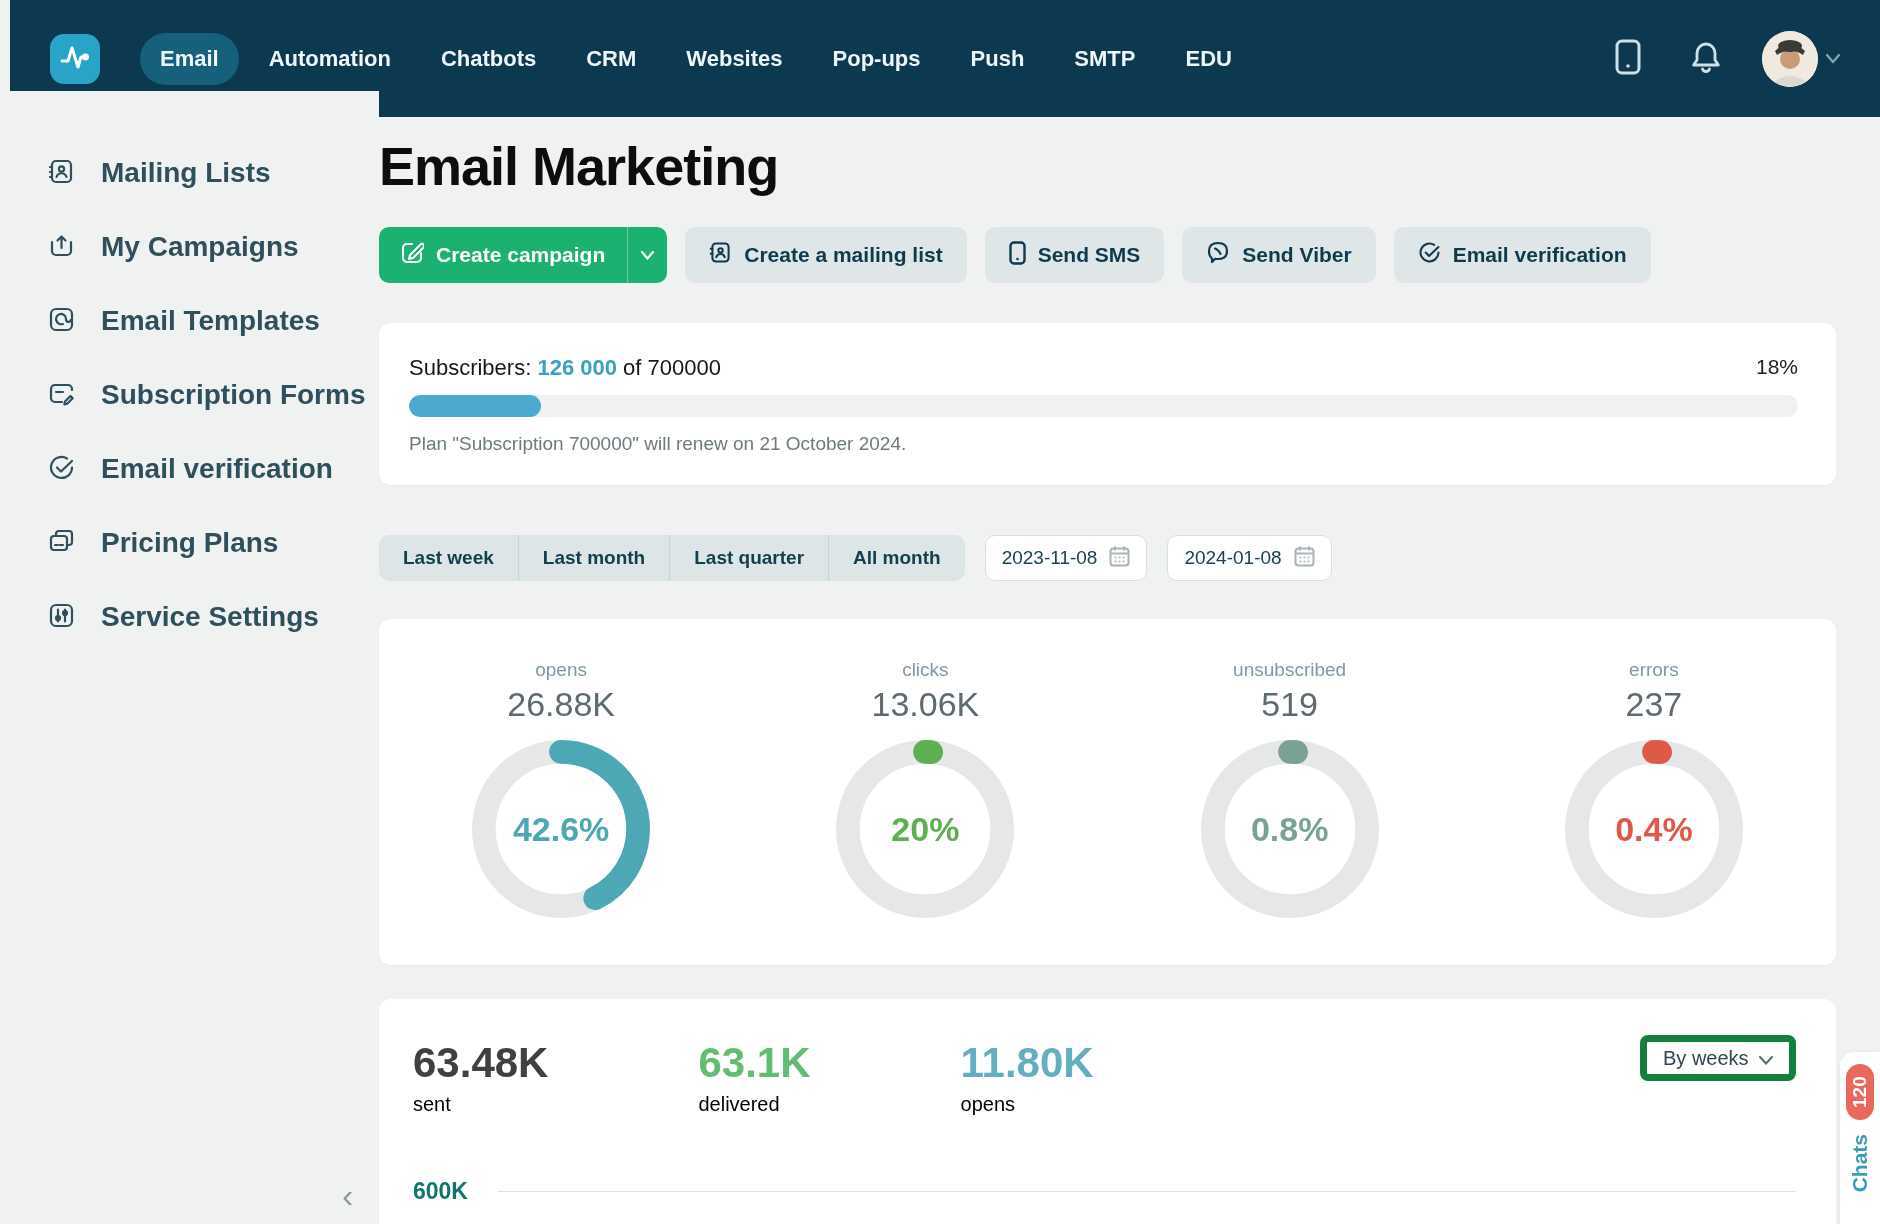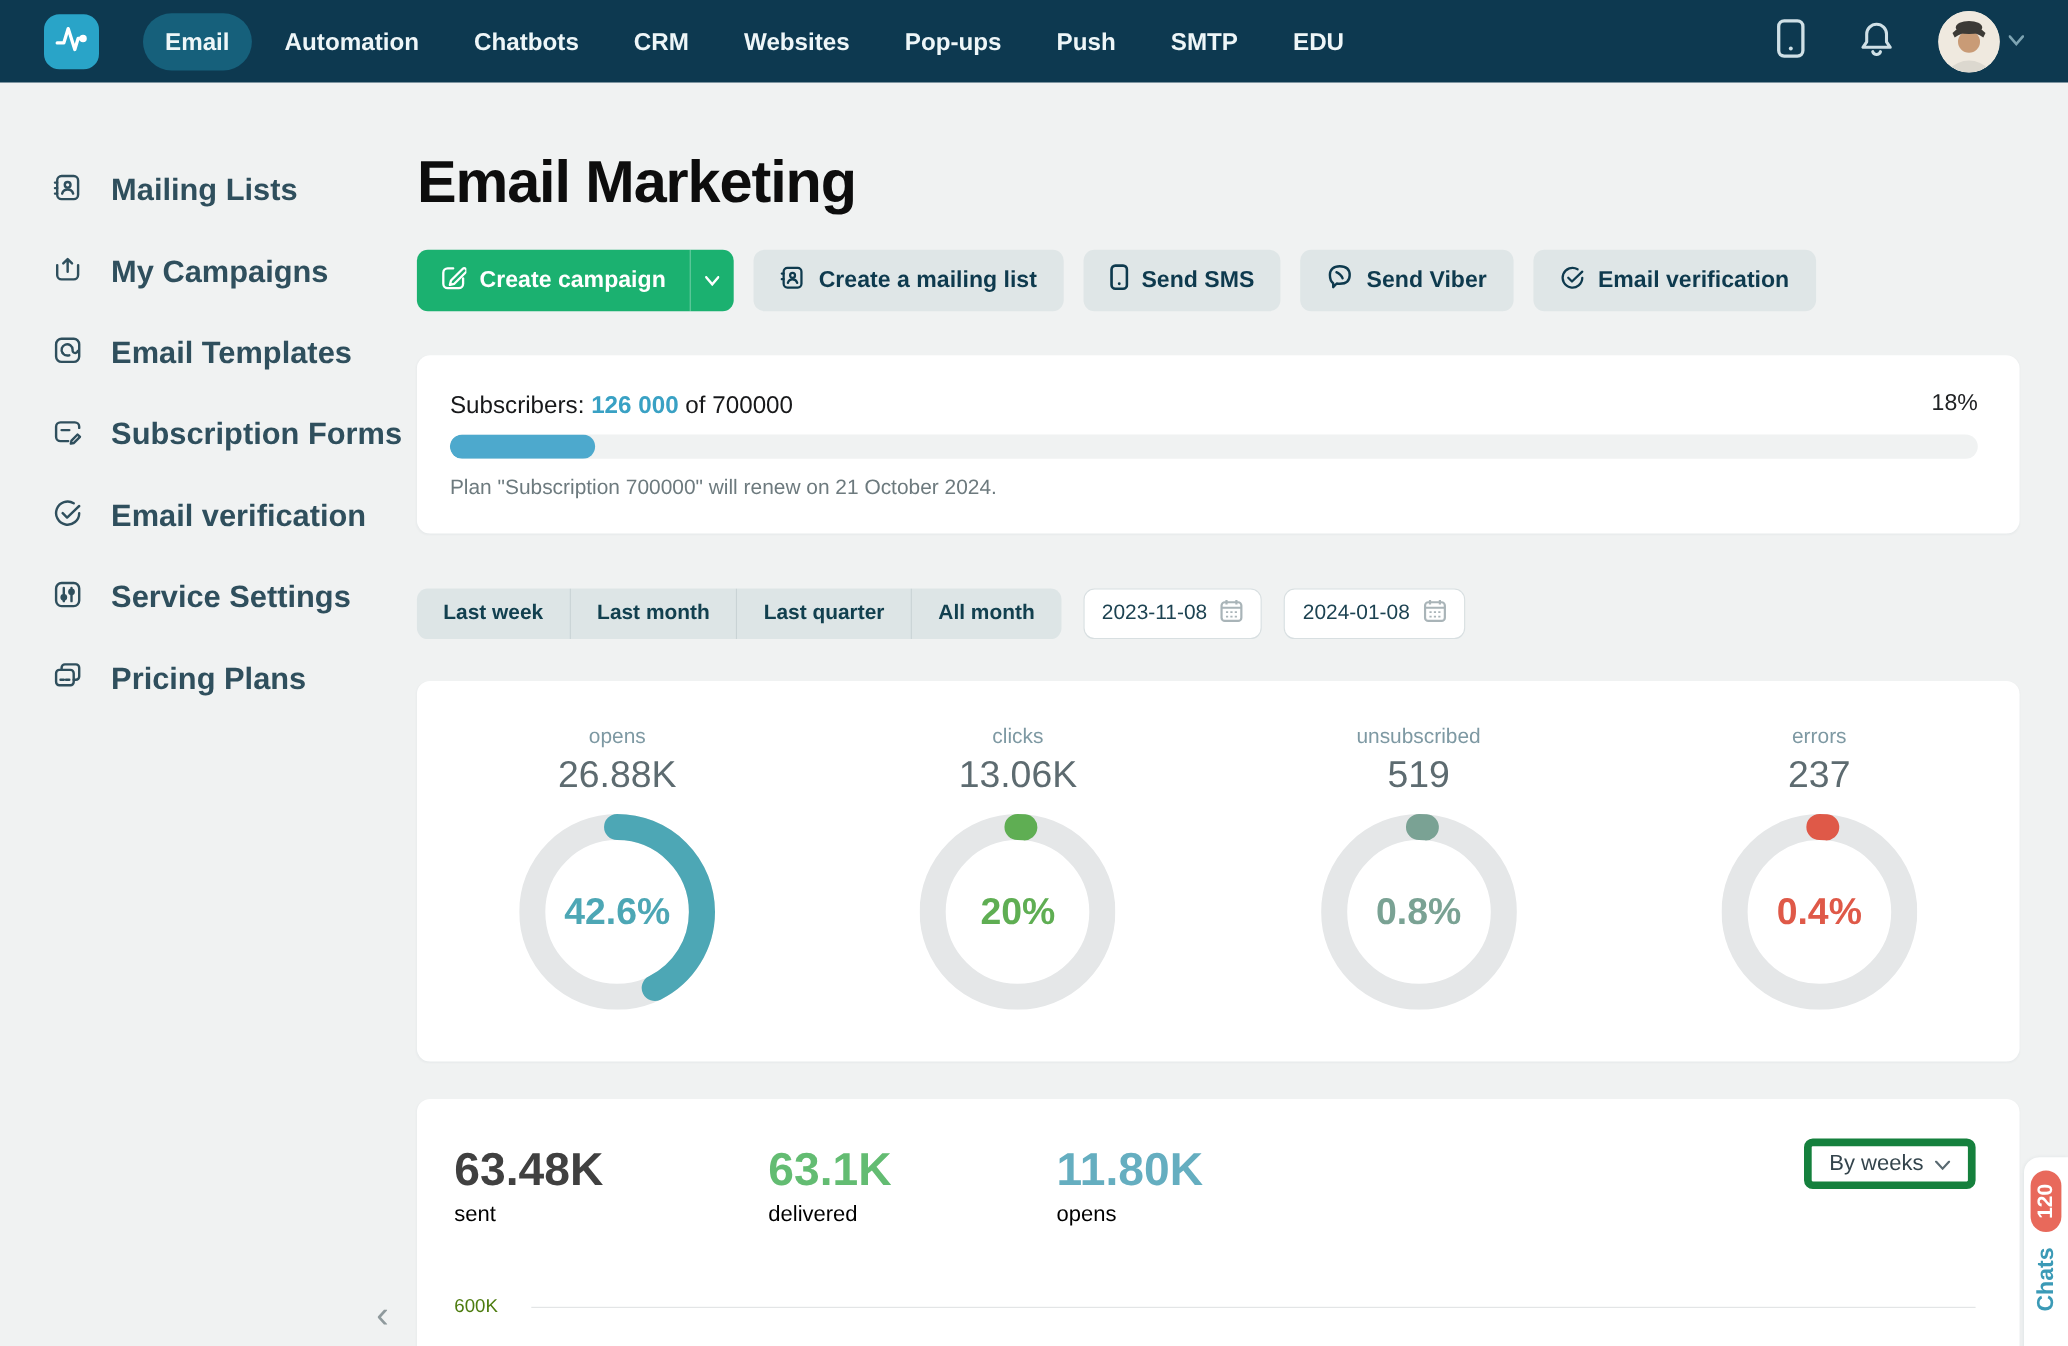--- a/index.html
+++ b/index.html
@@ -1,20 +1,20 @@
 <!DOCTYPE html>
 <html><head>
 <meta charset="utf-8">
 <style>
   * { margin:0; padding:0; box-sizing:border-box; }
   html,body { width:1880px; height:1224px; overflow:hidden; }
   body { font-family:"Liberation Sans", sans-serif; background:#f0f2f2; position:relative; }
 
   
-  .navbar { height:75px; background:#0d3950; display:flex; align-items:center; padding:0 40px; }
+  .navbar { height:117px; background:#0d3950; display:flex; align-items:center; padding:0 40px;margin-left:10px; }
   .logo { width:50px; height:50px; border-radius:14px; background:#29a4c8; display:flex; align-items:center; justify-content:center; flex:0 0 auto; }
   .nav-items { display:flex; align-items:center; margin-left:40px; gap:10px; }
   .nav-item { color:#eef6f8; font-size:22px; font-weight:700; padding:13px 20px; border-radius:999px; cursor:pointer; white-space:nowrap; }
   .nav-item.active { background:#16607b; }
   .nav-right { margin-left:auto; display:flex; align-items:center; gap:34px; }
   .icon-btn { width:44px; height:44px; display:flex; align-items:center; justify-content:center; cursor:pointer; }
   .avatar-wrap { display:flex; align-items:center; gap:8px; cursor:pointer; }
   .avatar { width:56px; height:56px; border-radius:50%; overflow:hidden; background:#e9e4da; }
 
   
@@ -59,21 +59,21 @@
   .donut-wrap { position:relative; width:178px; height:178px; margin-top:16px; }
   .donut-wrap svg { width:178px; height:178px; }
   .donut-pct { position:absolute; inset:0; display:flex; align-items:center; justify-content:center; font-size:34px; font-weight:700; }
 
   .summary-card { margin-top:34px; height:380px; padding:40px 40px 0 34px; position:relative; }
   .stats-row { display:flex; gap:150px; }
   .stat-value { font-size:42px; font-weight:700; }
   .stat-label { font-size:20px; color:#000000; margin-top:6px; }
   .group-select { position:absolute; right:40px; top:36px; width:156px; height:46px; border:7px solid #15803d; border-radius:8px; background:#fff; display:flex; align-items:center; justify-content:space-between; padding:0 16px; font-size:20px; color:#34444c; cursor:pointer; }
   .axis-row { display:flex; align-items:center; margin-top:62px; }
-  .axis-tick { font-size:17px; color:#4d7c0f; }
+  .axis-tick { font-size:23px; color:#0f766e;font-weight:bold; }
   .axis-line { flex:1; border-top:1px solid #e0e3e4; margin-left:30px; }
 
   
   .chats-tab { position:absolute; right:0; top:1052px; width:40px; height:200px; background:#ffffff; border-radius:14px 0 0 14px; box-shadow:0 1px 4px rgba(13,58,80,.10); display:flex; flex-direction:column; align-items:center; padding-top:12px; cursor:pointer; }
   .chats-badge { width:28px; height:56px; background:#e8695b; border-radius:14px; color:#fff; font-size:19px; font-weight:700; display:flex; align-items:center; justify-content:center; writing-mode:vertical-rl; transform:rotate(180deg); }
   .chats-label { margin-top:14px; color:#3b9ab6; font-size:21px; font-weight:700; writing-mode:vertical-rl; transform:rotate(180deg); }
 </style>
 </head>
 <body>
 
@@ -185,38 +185,38 @@
     <span>
       <svg width="27" height="27" viewBox="0 0 27 27" fill="none" stroke="#2f4f5d" stroke-width="2.2" stroke-linecap="round" stroke-linejoin="round">
           <path d="M24 13.5 a10.5 10.5 0 1 1 -5 -9"></path>
           <path d="M9 13.5 l4 4 L24 7"></path>
         </svg>
     </span>
     <span class="lbl">Email verification</span>
   </div>
   <div class="side-item">
     <span>
+      <svg width="27" height="27" viewBox="0 0 27 27" fill="none" stroke="#2f4f5d" stroke-width="2.2" stroke-linecap="round" stroke-linejoin="round">
+          <path d="M8 8 v-2 a3 3 0 0 1 3 -3 h10 a3 3 0 0 1 3 3 v8 a3 3 0 0 1 -3 3 h-2"></path>
+          <rect x="3" y="8" width="16" height="14" rx="3"></rect>
+          <path d="M7 17 h3 M12 17 h3"></path>
+        </svg>
+    </span>
+    <span class="lbl">Pricing Plans</span>
+  </div>
+  <div class="side-item">
+    <span>
       <svg width="27" height="27" viewBox="0 0 27 27" fill="none" stroke="#2f4f5d" stroke-width="2.2" stroke-linecap="round">
           <rect x="3" y="3" width="21" height="21" rx="5"></rect>
           <path d="M10 7.5 v12 M17 7.5 v12"></path>
           <circle cx="10" cy="16" r="2" fill="#2f4f5d"></circle>
           <circle cx="17" cy="11" r="2" fill="#2f4f5d"></circle>
         </svg>
     </span>
     <span class="lbl">Service Settings</span>
-  </div>
-  <div class="side-item">
-    <span>
-      <svg width="27" height="27" viewBox="0 0 27 27" fill="none" stroke="#2f4f5d" stroke-width="2.2" stroke-linecap="round" stroke-linejoin="round">
-          <path d="M8 8 v-2 a3 3 0 0 1 3 -3 h10 a3 3 0 0 1 3 3 v8 a3 3 0 0 1 -3 3 h-2"></path>
-          <rect x="3" y="8" width="16" height="14" rx="3"></rect>
-          <path d="M7 17 h3 M12 17 h3"></path>
-        </svg>
-    </span>
-    <span class="lbl">Pricing Plans</span>
   </div>
 </div>
 <div class="collapse-btn">‹</div>
 
 <div class="main">
   <h1 class="page-title">Email Marketing</h1>
 
   <div class="actions-row">
     <div class="btn btn-green">
       <div class="main-part">

